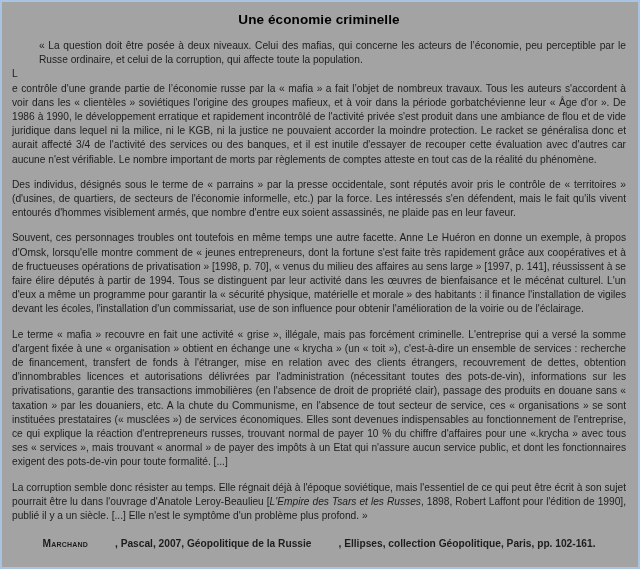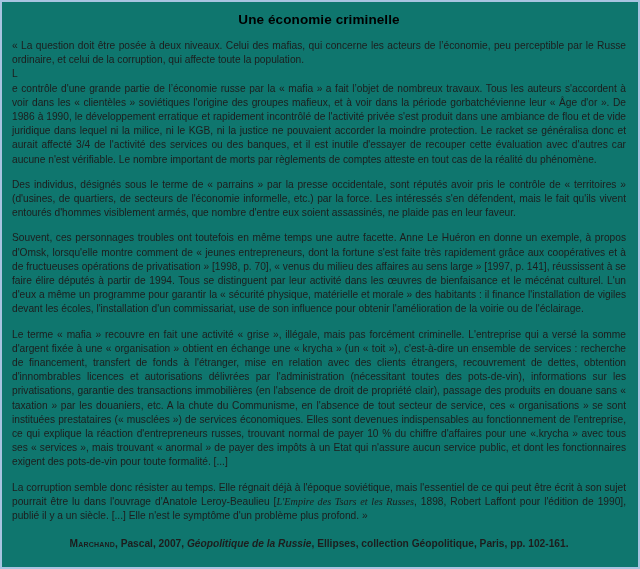--- a/index.html
+++ b/index.html
@@ -14,21 +14,21 @@
     font-family: "Liberation Sans", sans-serif;
     color: #1a1a1a;
     overflow: hidden;
   }
 
   .doc-frame {
     box-sizing: border-box;
     width: 640px;
     height: 569px;
     border: 2px solid #a8c4e0;
-    background: #0f766e;
+    background: #a3a3a3;
     padding: 6px 12px 0 10px;
     display: block;
   }
 
   .doc-title {
     text-align: center;
     font-size: 13.5px;
     font-weight: bold;
     color: #000000;
     margin: 4px 0 12px 0;
@@ -41,49 +41,49 @@
     text-align: justify;
     color: #1d1d1d;
     margin: 0;
   }
 
   .para {
     margin: 0 0 11px 0;
   }
   .para.nogap {
     margin-bottom: 0;
+    margin-left: 27px;
   }
 
   .orphan-line {
     margin: 0;
   }
 
   em, .ital {
     font-style: italic;
-    font-family: Liberation Serif, serif;
   }
 
   .citation {
     margin-top: 14px;
     text-align: center;
     font-size: 10.2px;
     color: #1d1d1d;
     line-height: 14px;
   }
   .smallcaps {
     font-variant: small-caps;
     font-weight: bold;
     letter-spacing: 0.2px;
     margin-top: 24px;
   }
   .cite-rest {
     font-weight: bold;
+    margin-left: 27px;
   }
   .cite-italic {
-    font-style: italic;
     font-weight: bold;
   }
   .spacer-bottom {
     height: 6px;
   }
 </style>
 </head>
 <body>
 
 <div class="doc-frame">

